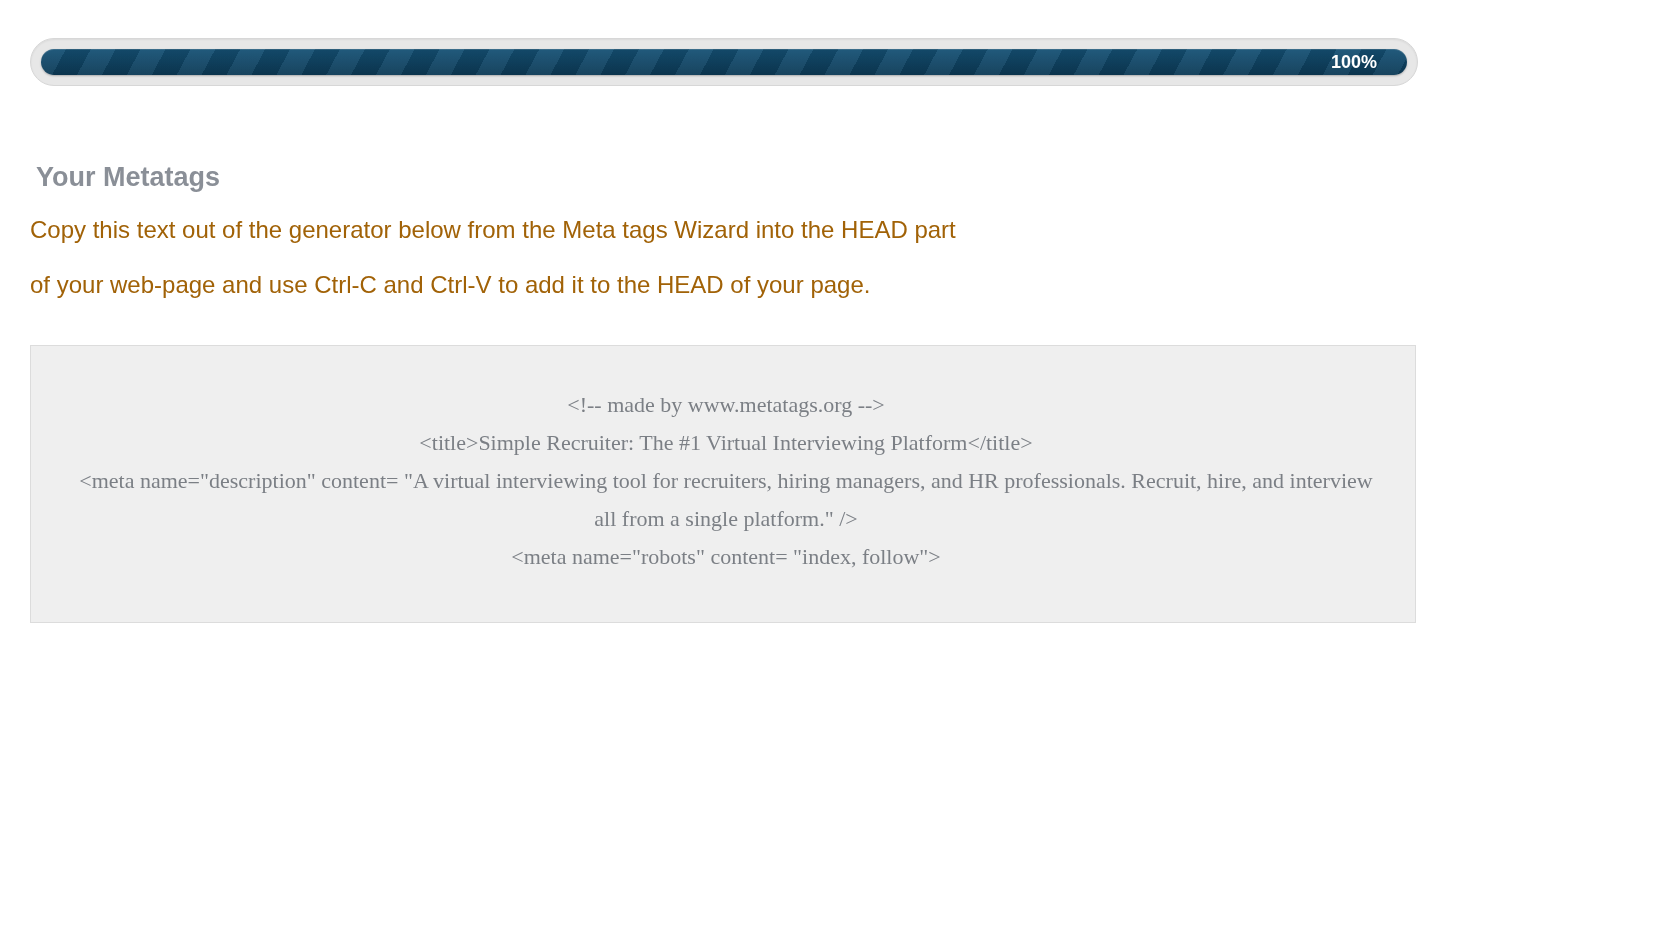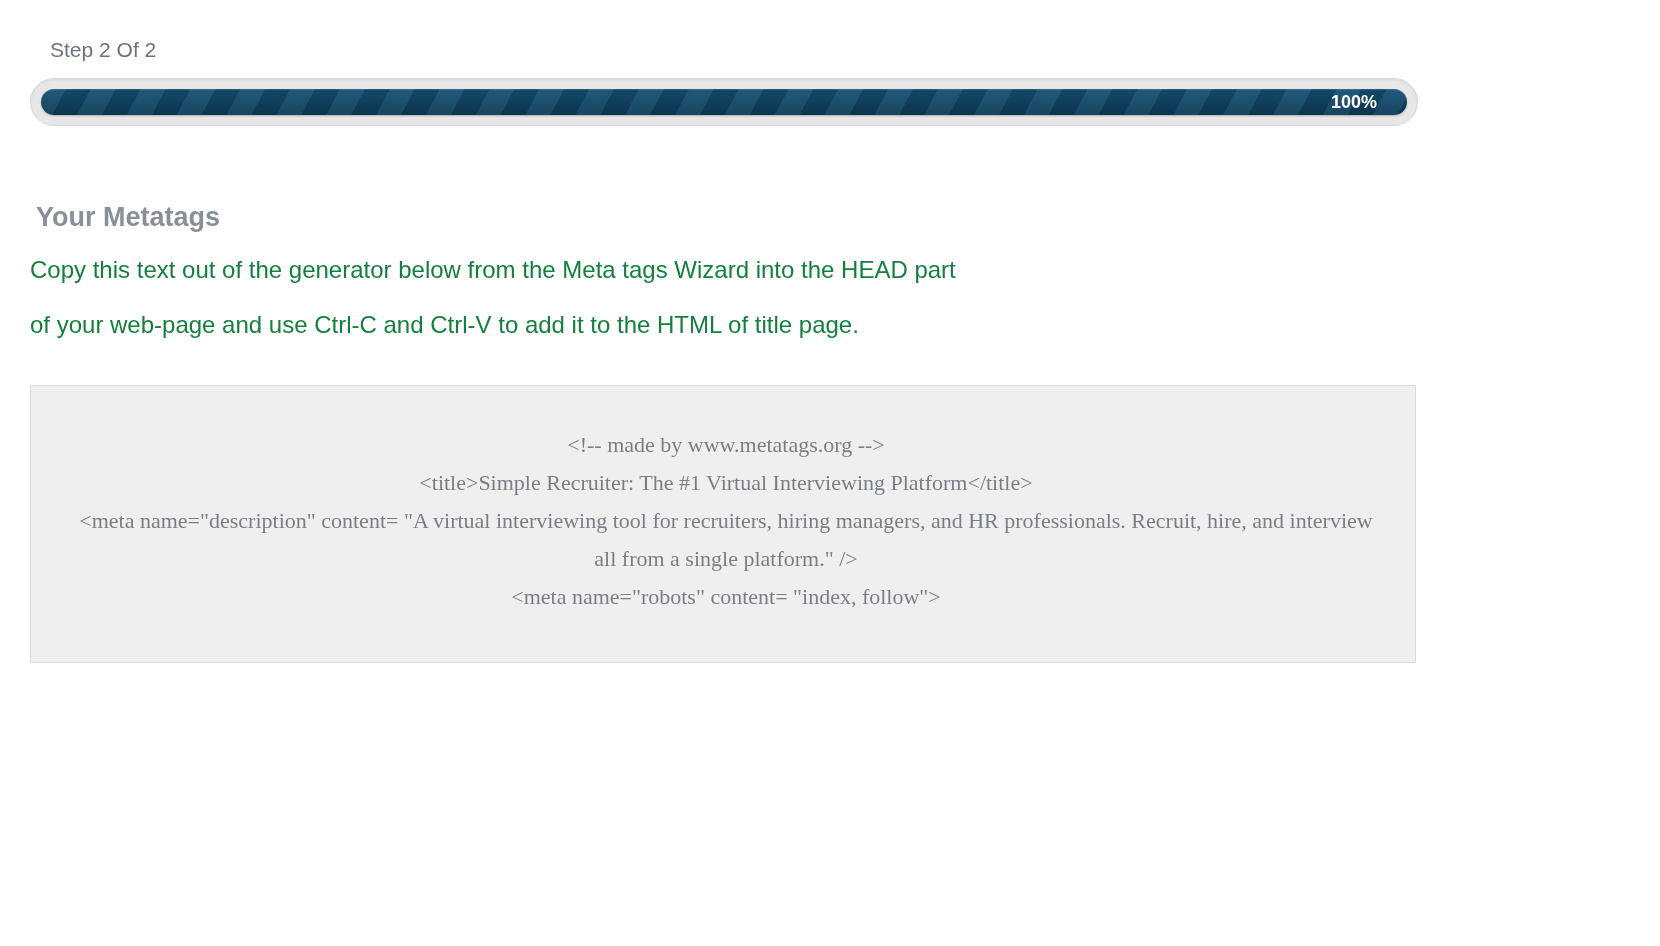--- a/index.html
+++ b/index.html
@@ -64,21 +64,21 @@
     font-size: 18px;
     font-weight: 600;
   }
   .section-title {
     margin: 76px 0 18px 6px;
     font-size: 27px;
     color: #8a8f97;
     font-weight: 700;
   }
   .instructions {
-    color: #15803d;
+    color: #a16207;
     font-size: 24px;
     line-height: 1.55;
     margin: 0;
     max-width: 1000px;
   }
   .instructions .line {
     display: block;
     margin-bottom: 18px;
   }
   .code-box {
@@ -96,33 +96,32 @@
     word-wrap: break-word;
     text-align: center;
   }
 </style>
 </head>
 <body>
 
 <div class="page">
 
 
-  <div class="step-label">Step 2 Of 2</div>
 
   <div class="progress-outer">
     <div class="progress-inner">
       <span class="progress-text">100%</span>
     </div>
   </div>
 
   <div class="section-title">Your Metatags</div>
 
   <p class="instructions">
     <span class="line">Copy this text out of the generator below from the Meta tags Wizard into the HEAD part</span>
-    <span class="line">of your web-page and use Ctrl-C and Ctrl-V to add it to the HTML of title page.</span>
+    <span class="line">of your web-page and use Ctrl-C and Ctrl-V to add it to the HEAD of your page.</span>
   </p>
 
   <div class="code-box">&lt;!-- made by www.metatags.org --&gt;
 &lt;title&gt;Simple Recruiter: The #1 Virtual Interviewing Platform&lt;/title&gt;
 &lt;meta name="description" content= "A virtual interviewing tool for recruiters, hiring managers, and HR professionals. Recruit, hire, and interview all from a single platform." /&gt;
 &lt;meta name="robots" content= "index, follow"&gt;</div>
 
 </div>
 
 </body></html>

